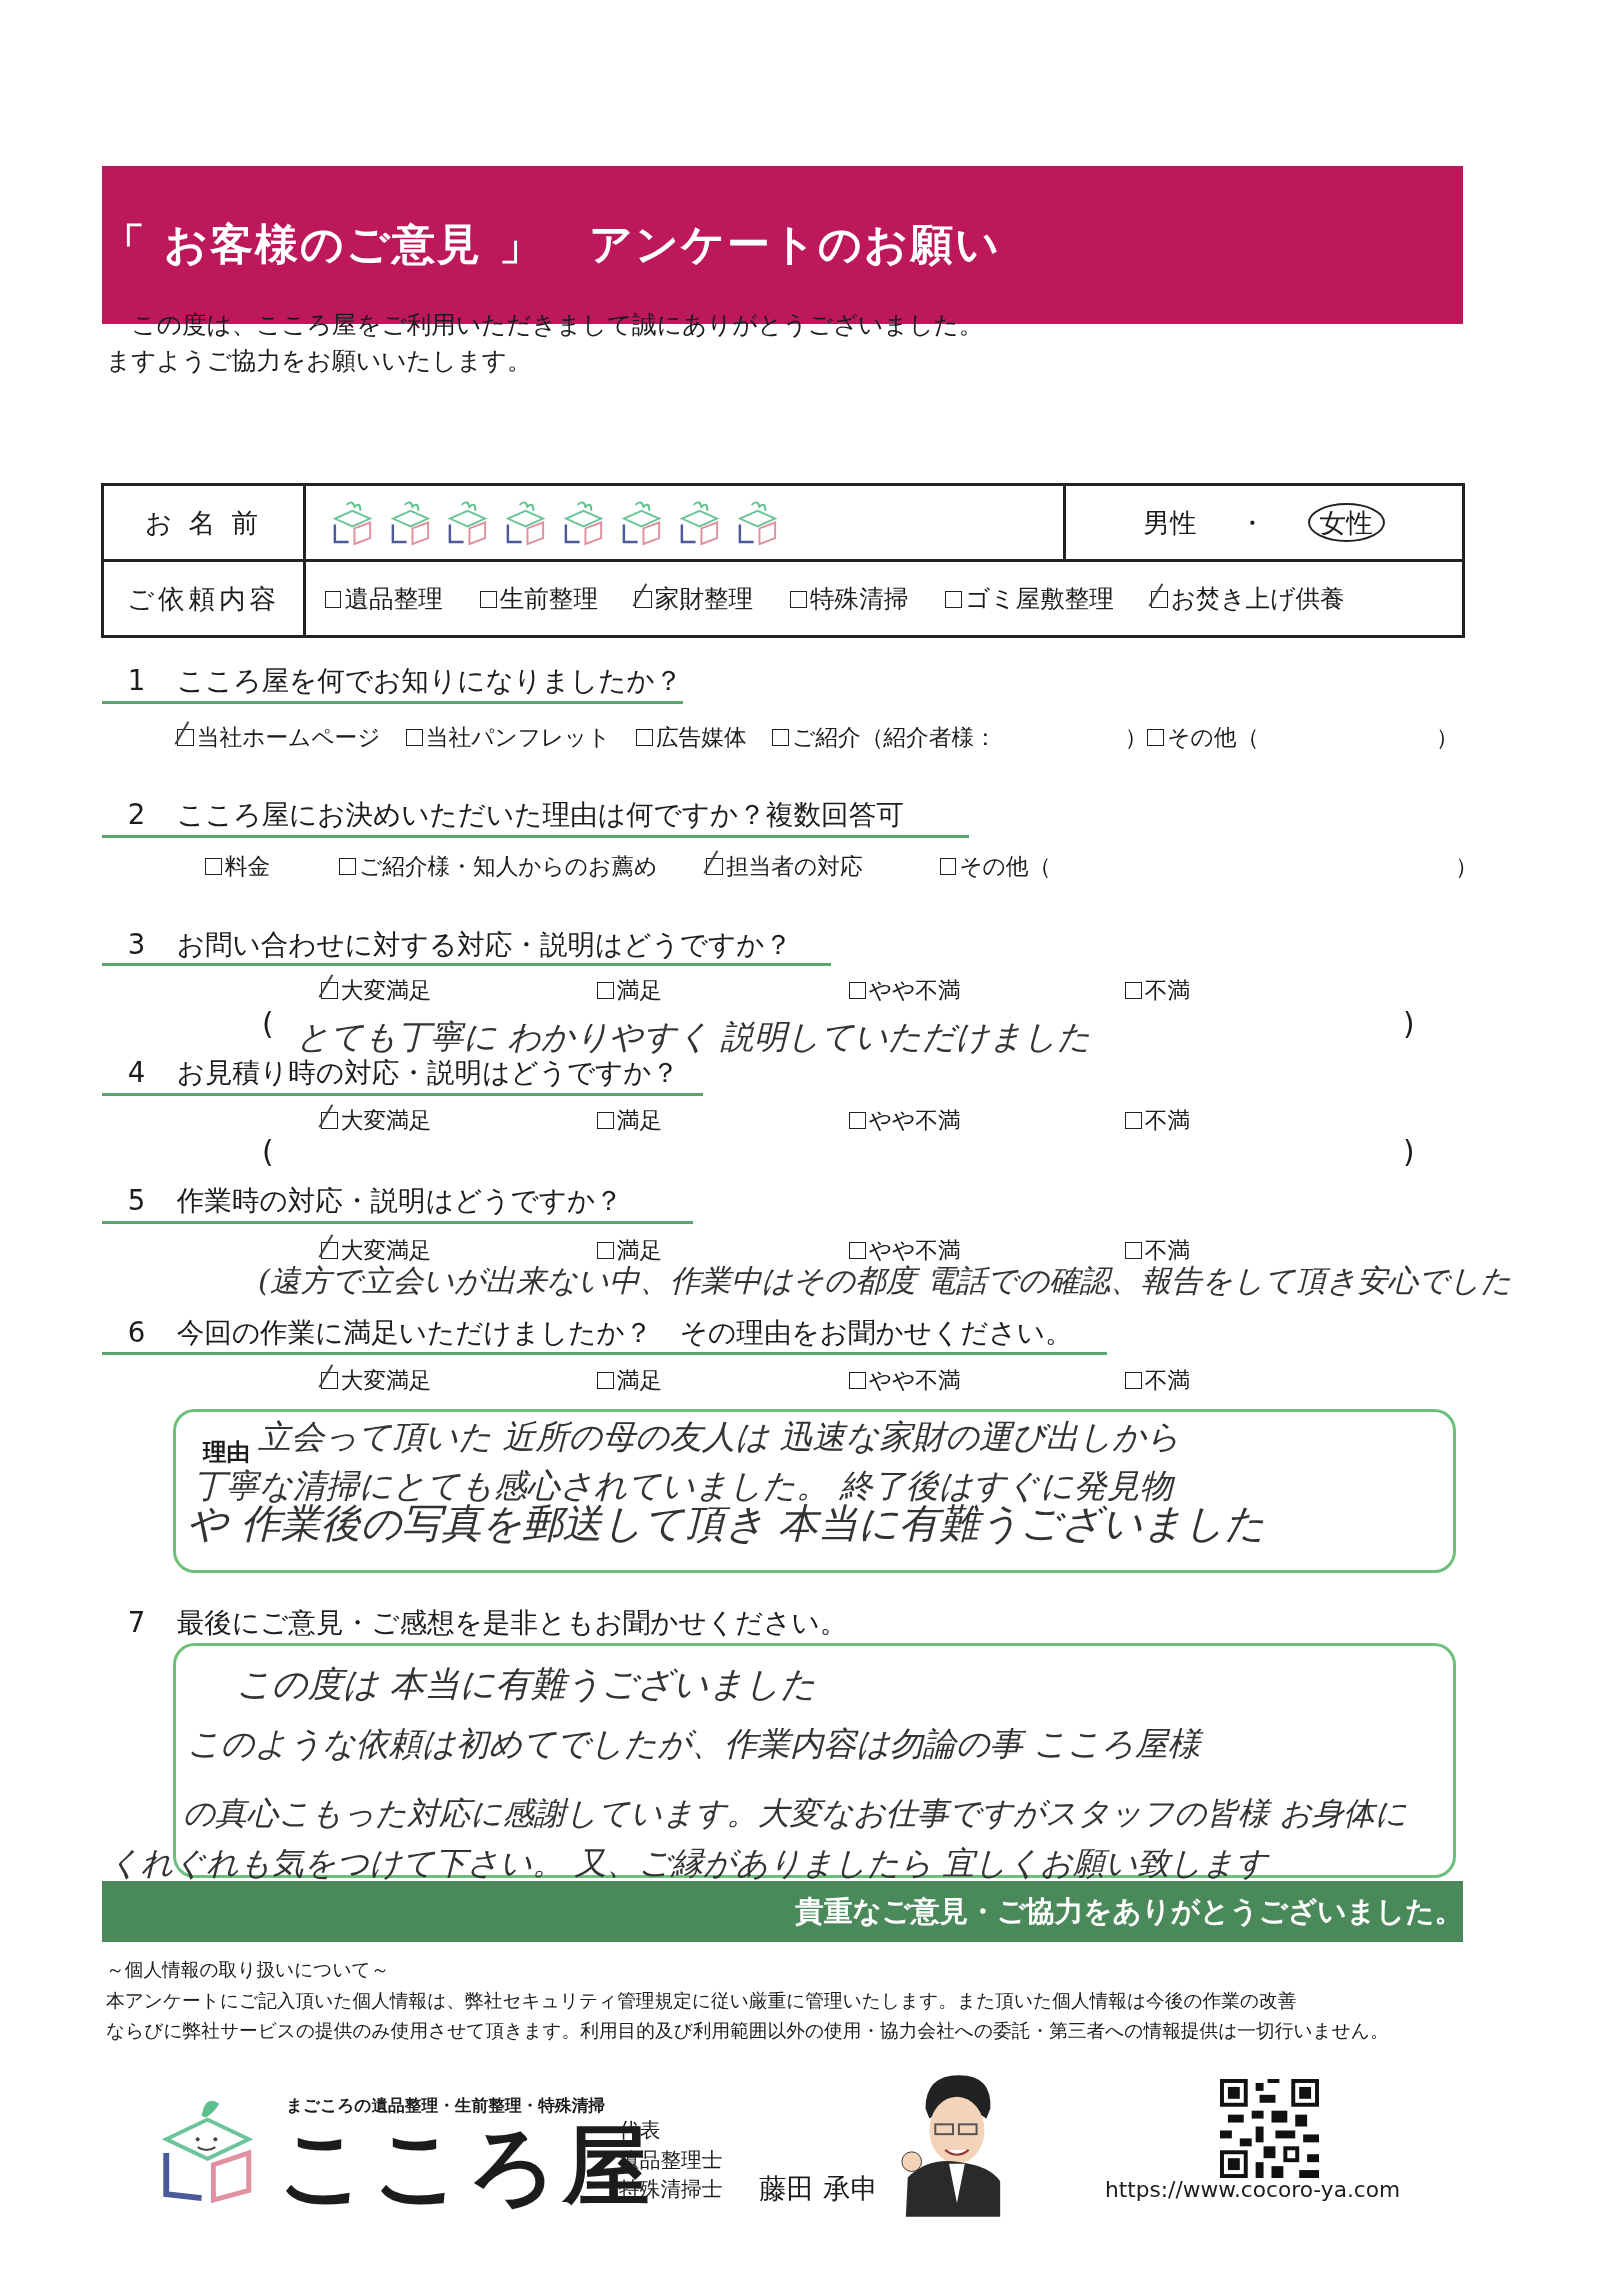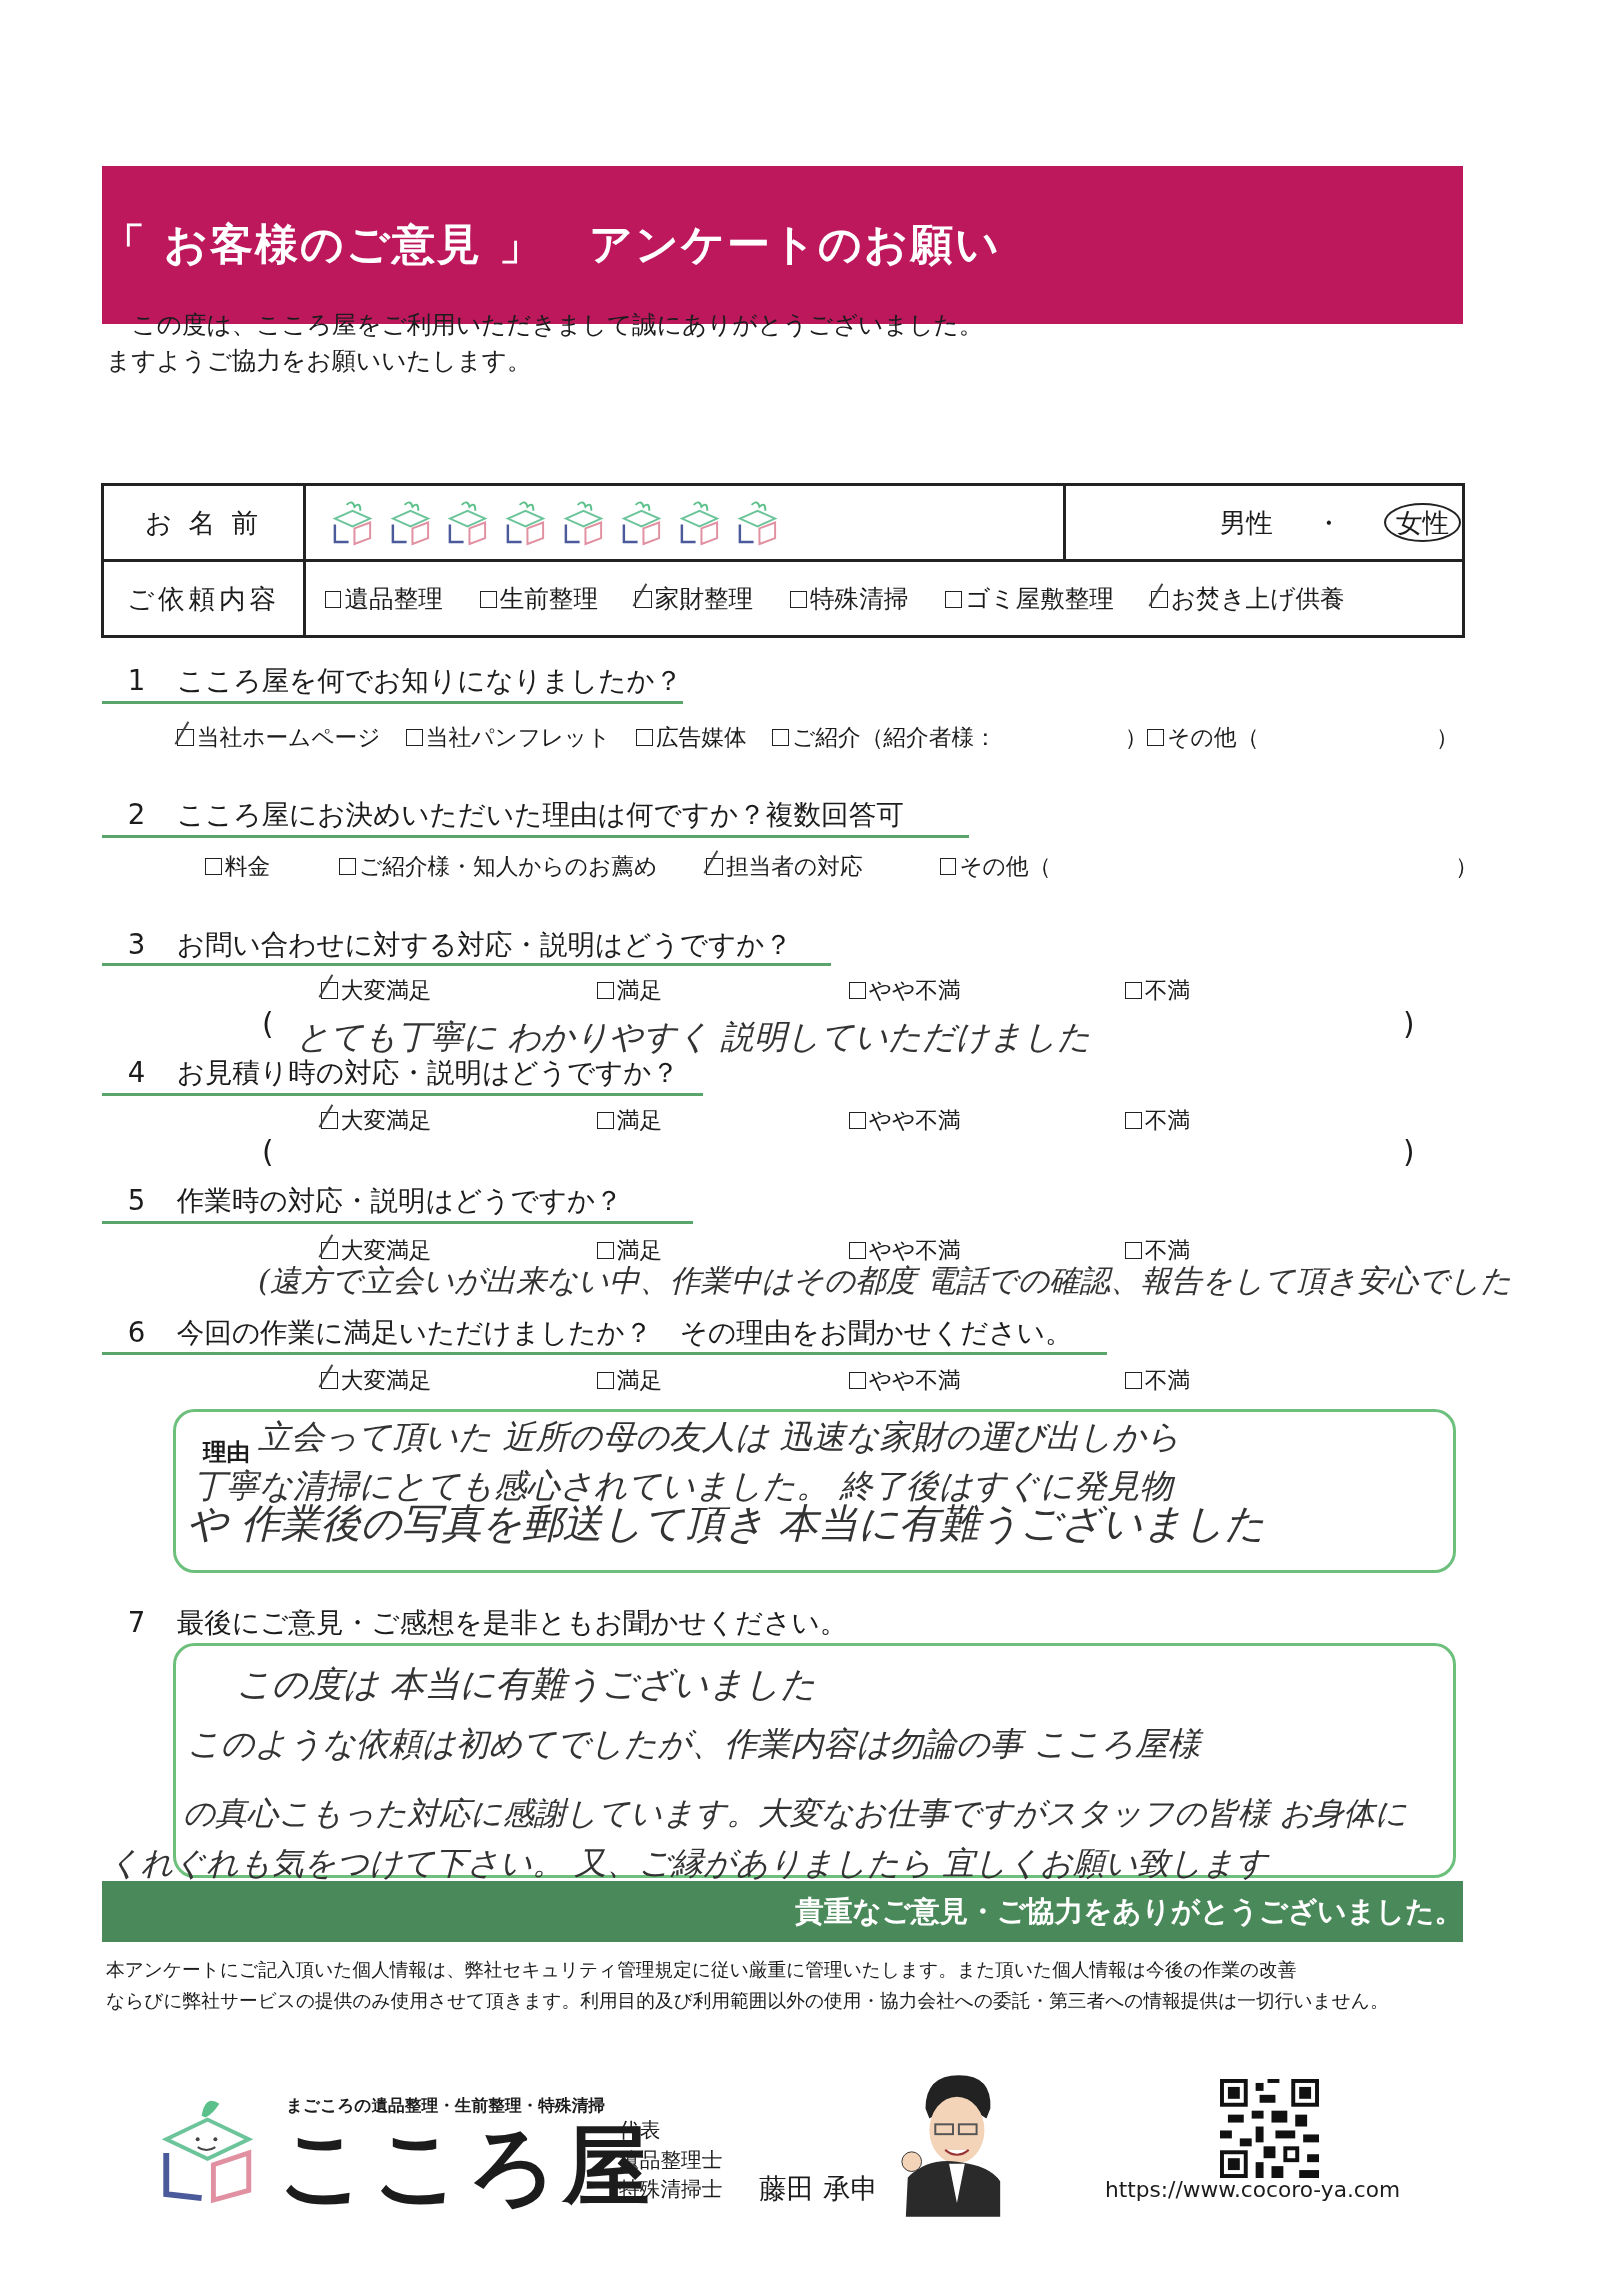--- a/index.html
+++ b/index.html
@@ -5,21 +5,21 @@
   html, body { margin:0; padding:0; background:#ffffff; }
   body { width:1608px; height:2290px; position:relative; overflow:hidden; font-family:"DejaVu Sans", sans-serif; color:#1c1c1c; }
   .abs { position:absolute; }
   .banner { left:102px; top:126px; width:1361px; height:158px; background:#be185d; display:flex; align-items:center; justify-content:flex-start;margin-top:40px; }
   .banner-title { color:#fff; font-size:43px; font-weight:bold; letter-spacing:2px; white-space:pre; }
   .intro { left:106px; top:307px; width:1379px; font-size:24.6px; line-height:36px; }
   .intro p { margin:0; }
   .intro .l1 { padding-left:25.6px; }
   .intro .ul { font-weight:bold; text-decoration:underline; }
   table.info { position:absolute; left:101px; top:483px; width:1364px; border-collapse:collapse; border:3px solid #222; }
-  table.info td { border:3px solid #222; height:71px; font-size:26.6px;text-align:right; }
+  table.info td { border:3px solid #222; height:71px; font-size:26.6px; }
   table.info td.lbl { width:197px; text-align:center; letter-spacing:3.9px; }
   .logos { display:flex; gap:6.9px; padding-left:19.7px; }
   .mini-logo { width:51px; height:47px; }
   .gender { width:394px; text-align:center; }
   .gender .sel { border:2px solid #222; border-radius:50%; padding:2px 9.9px; }
   .req { display:flex; gap:37px; padding-left:17.7px; font-size:24.6px; }
   .cb { display:inline-block; width:14.8px; height:14.8px; border:1.5px solid #222; margin-right:3px; position:relative; top:1px; }
   .cb.on::after { content:""; position:absolute; left:3px; top:-9.9px; width:2px; height:25.6px; background:#444; transform:rotate(30deg); }
   .q { position:absolute; left:106px; font-size:27.6px; }
   .q .num { display:inline-block; width:49px; padding-left:21.7px; }
@@ -205,20 +205,21 @@
 <div class="hand" style="left:236px; top:1661px; font-size:35px;">この度は 本当に有難うございました</div>
 <div class="hand" style="left:187px; top:1722px; font-size:33px;">このような依頼は初めてでしたが、作業内容は勿論の事 こころ屋様</div>
 <div class="hand" style="left:183px; top:1793px; font-size:31.5px;">の真心こもった対応に感謝しています。大変なお仕事ですがスタッフの皆様 お身体に</div>
 <div class="hand" style="left:108px; top:1842px; font-size:32px;">くれぐれも気をつけて下さい。 又、ご縁がありましたら 宜しくお願い致します</div>
 
 <div class="abs footer-banner">
   <span>貴重なご意見・ご協力をありがとうございました。</span>
 </div>
 
 <div class="abs privacy">
+  <p>～個人情報の取り扱いについて～</p>
   <p>本アンケートにご記入頂いた個人情報は、弊社セキュリティ管理規定に従い厳重に管理いたします。また頂いた個人情報は今後の作業の改善</p>
   <p>ならびに弊社サービスの提供のみ使用させて頂きます。利用目的及び利用範囲以外の使用・協力会社への委託・第三者への情報提供は一切行いません。</p>
 </div>
 
 <svg class="abs" style="left:158px; top:2096px;" width="99" height="110" viewBox="0 0 100 112">
   <path d="M44 20 q4-22 18-12 q-6 10-14 14" fill="#5cc08a"></path>
   <path d="M8 44 L50 24 L92 44 L50 64 Z" stroke="#6cc49a" fill="none" stroke-width="4"></path>
   <circle cx="40" cy="44" r="2" fill="#444"></circle>
     <circle cx="58" cy="44" r="2" fill="#444"></circle>
   <path d="M40 52 q9 6 18 0" stroke="#444" fill="none" stroke-width="2"></path>

